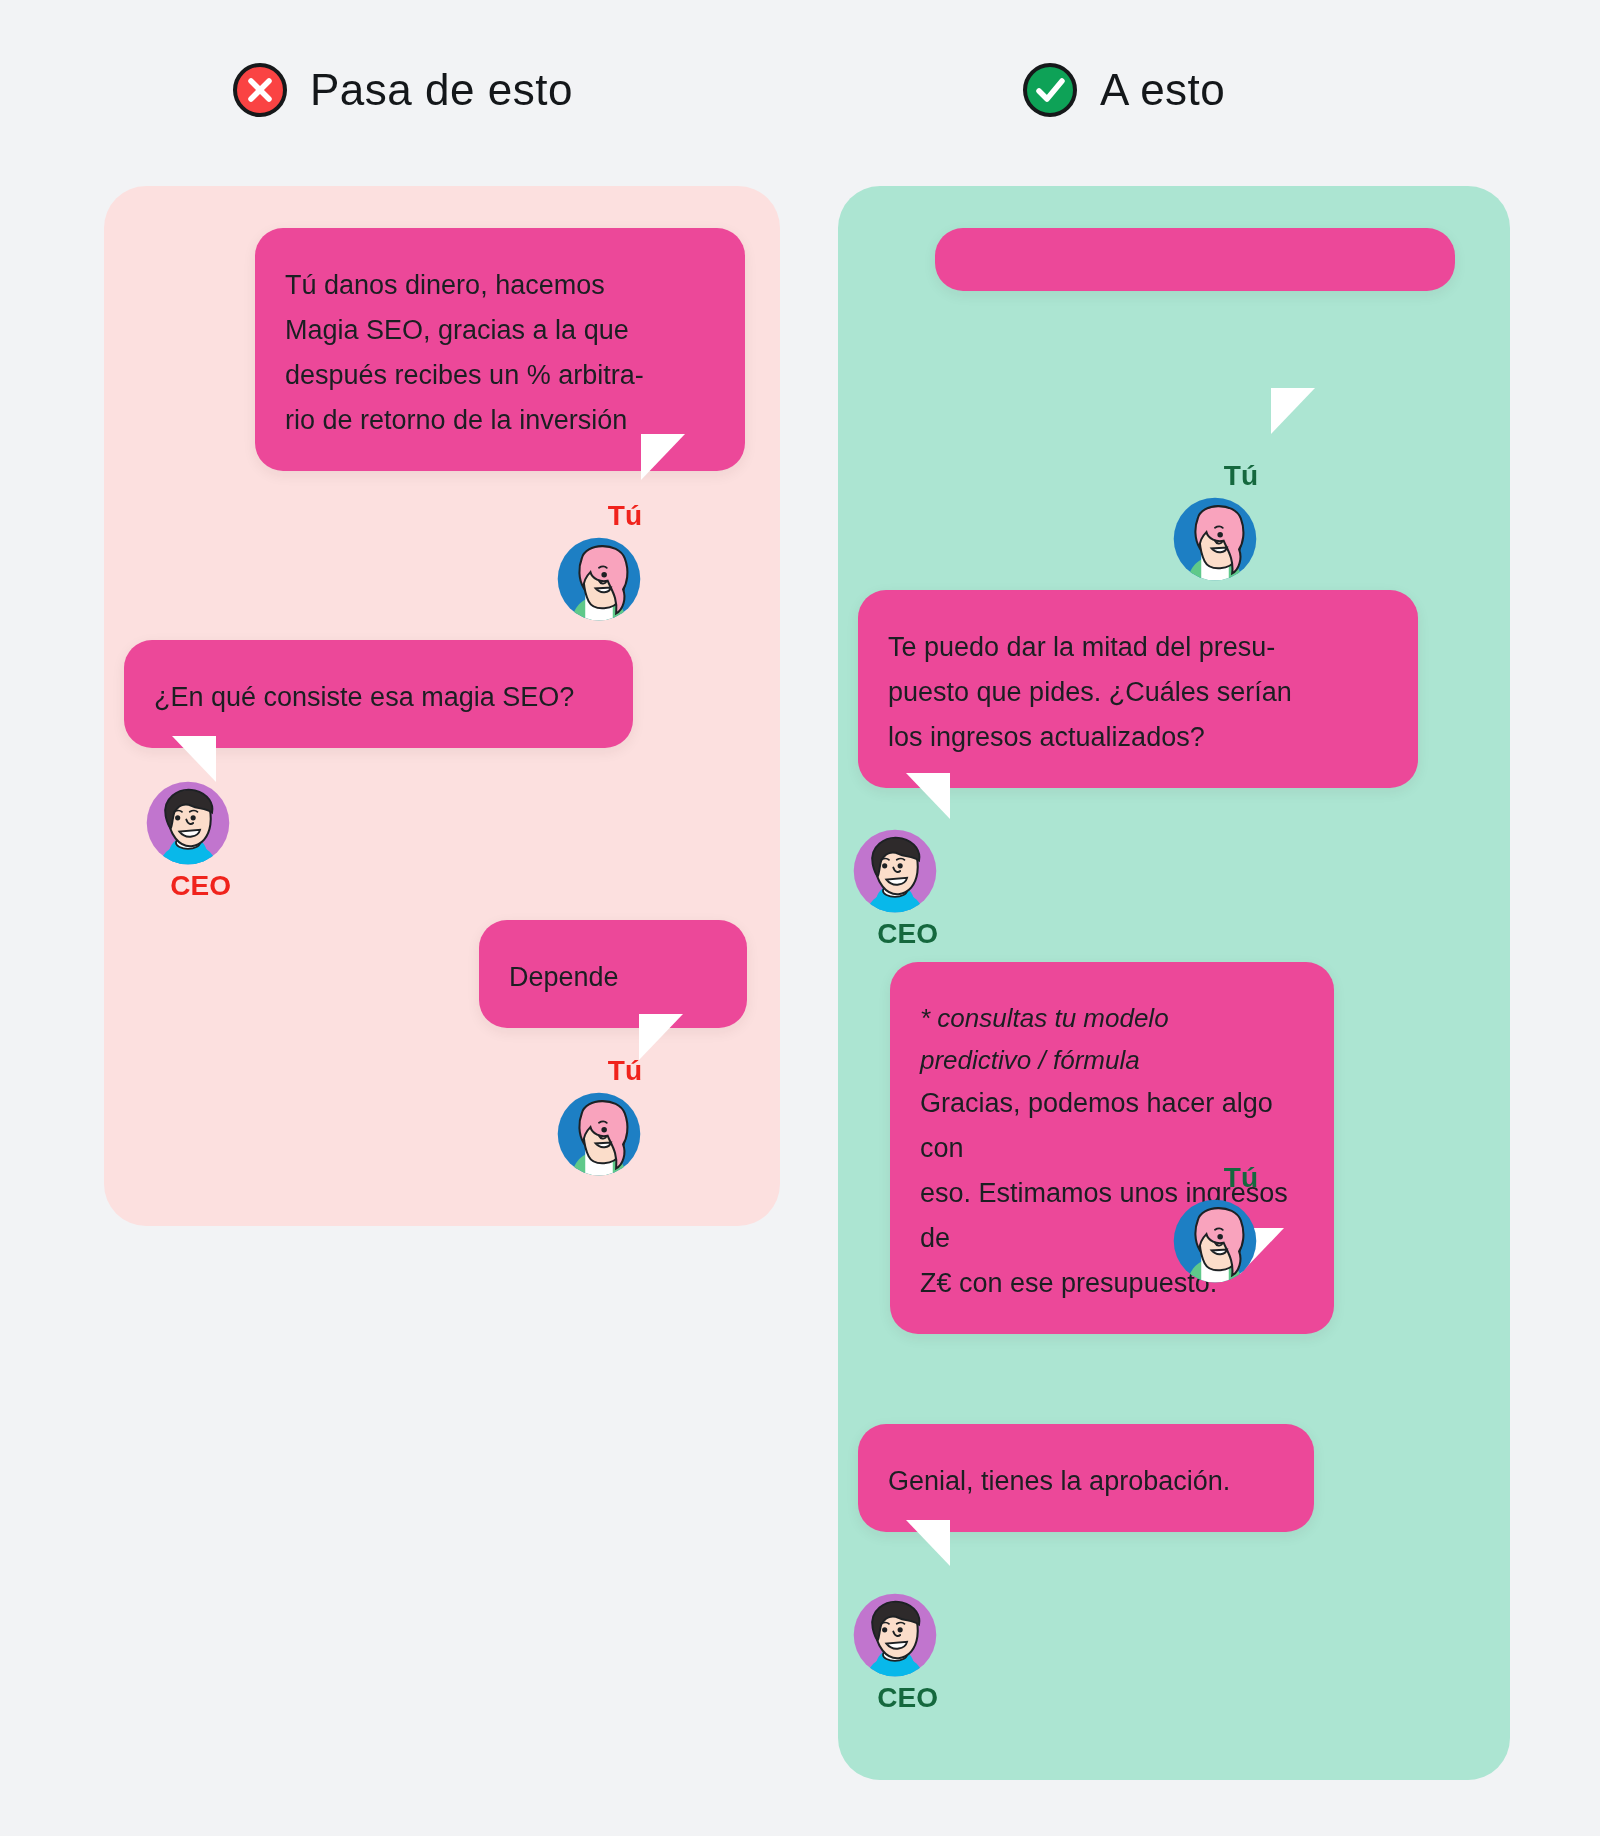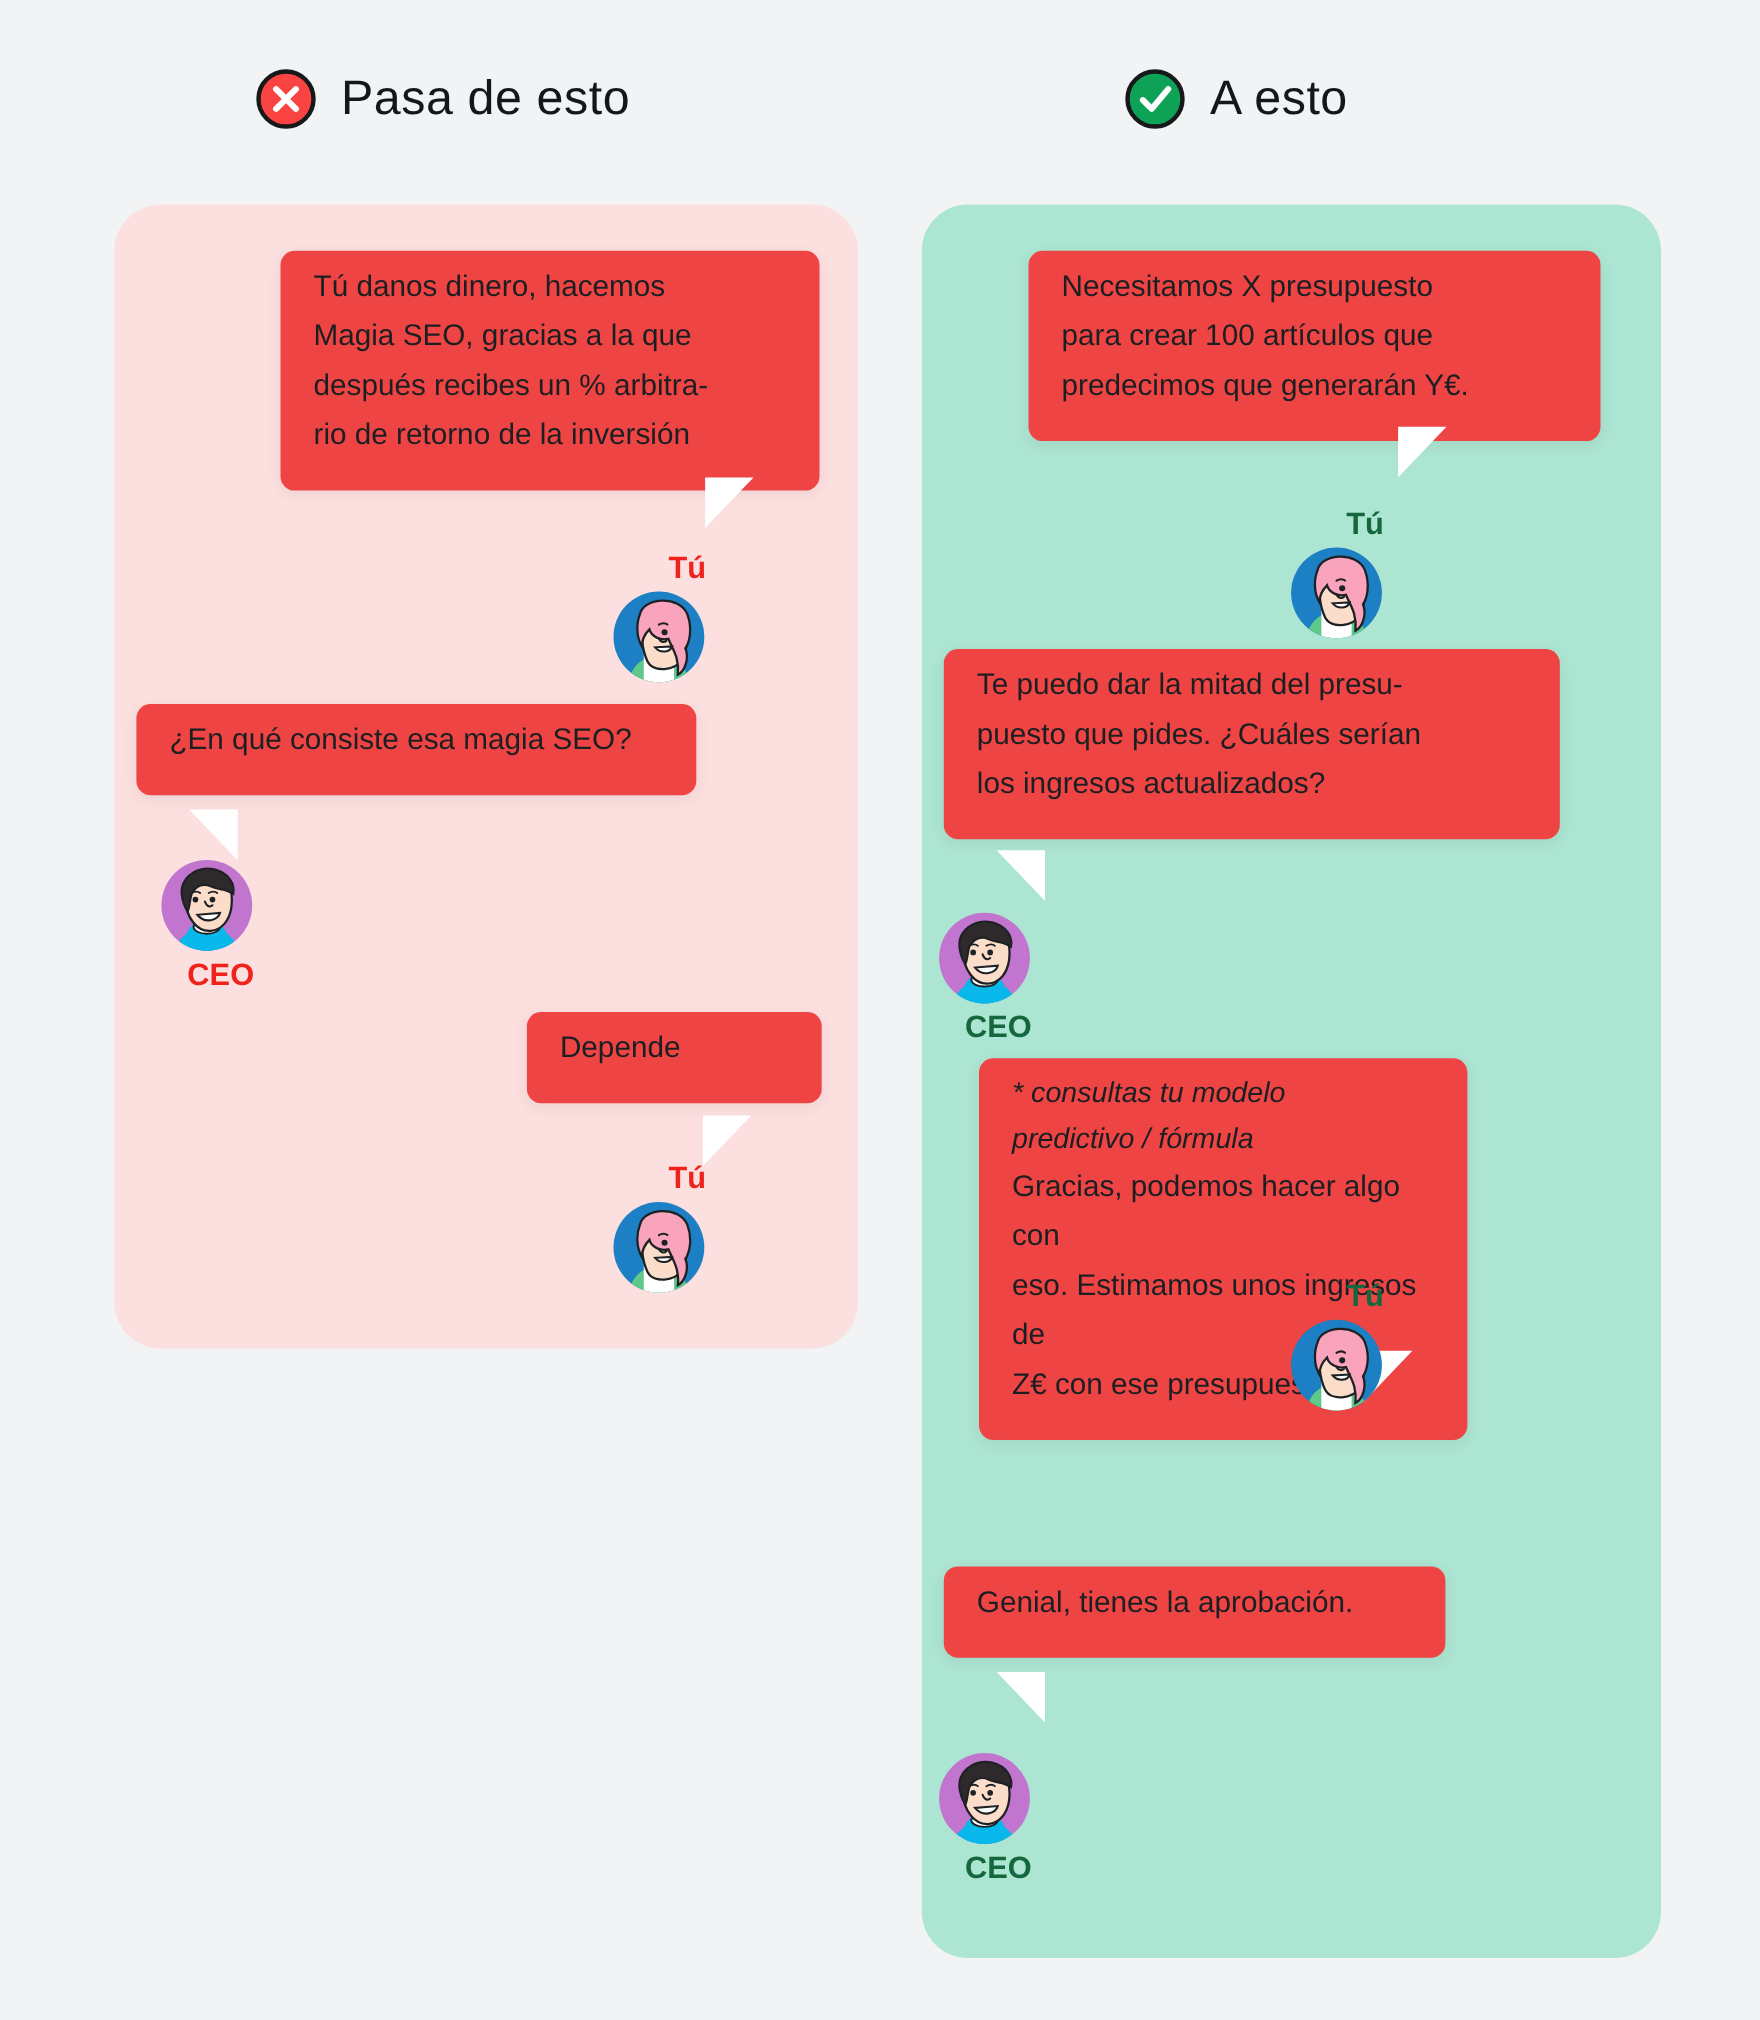--- a/index.html
+++ b/index.html
@@ -48,23 +48,23 @@
   }
   .panel.good {
     left: 838px; top: 186px;
     width: 672px; height: 1594px;
     background: #ace5d2;
   }
 
   
   .bubble {
     position: absolute;
-    background: #ef4444;
-    border-radius: 13px;
-    padding: 10px 30px 28px 30px;
+    background: #ec4899;
+    border-radius: 28px;
+    padding: 35px 30px 28px 30px;
     box-shadow: 0 4px 14px rgba(60,30,30,0.07);
   }
   .bubble p {
     font-size: 27px;
     line-height: 45px;
     color: #1b1f22;
     white-space: pre-line;
   }
   .bubble p.italic {
     font-style: italic;
@@ -203,23 +203,20 @@
         <path d="M50 52 C52 56 56 56 58 54" stroke="#1d2124" stroke-width="2.2" fill="none" stroke-linecap="round"></path>
         <path d="M46 61 C52 68 62 66 64 60 Z" fill="#ffffff" stroke="#1d2124" stroke-width="2.2"></path>
         <path d="M50 37 C53 35 57 35 59 37" stroke="#1d2124" stroke-width="2.2" fill="none" stroke-linecap="round"></path>
       </g>
     </svg>
   </div>
 
   <div class="panel good"></div>
 
   <div class="bubble" style="left:935px; top:228px; width:520px;">
-    <p>Necesitamos X presupuesto
-para crear 100 artículos que
-predecimos que generarán Y€.</p>
     <div class="tail right" style="left:336px; top:160px;"></div>
   </div>
   <div class="speaker" style="left:1172px; top:460px;">
     <span class="speaker-name good">Tú</span>
     <svg class="avatar" viewBox="0 0 100 100">
       <circle cx="50" cy="50" r="48" fill="#1d7fc4"></circle>
       <clipPath id="cl4">
           <circle cx="50" cy="50" r="48"></circle>
         </clipPath>
       <g clip-path="url(#cl4)">

